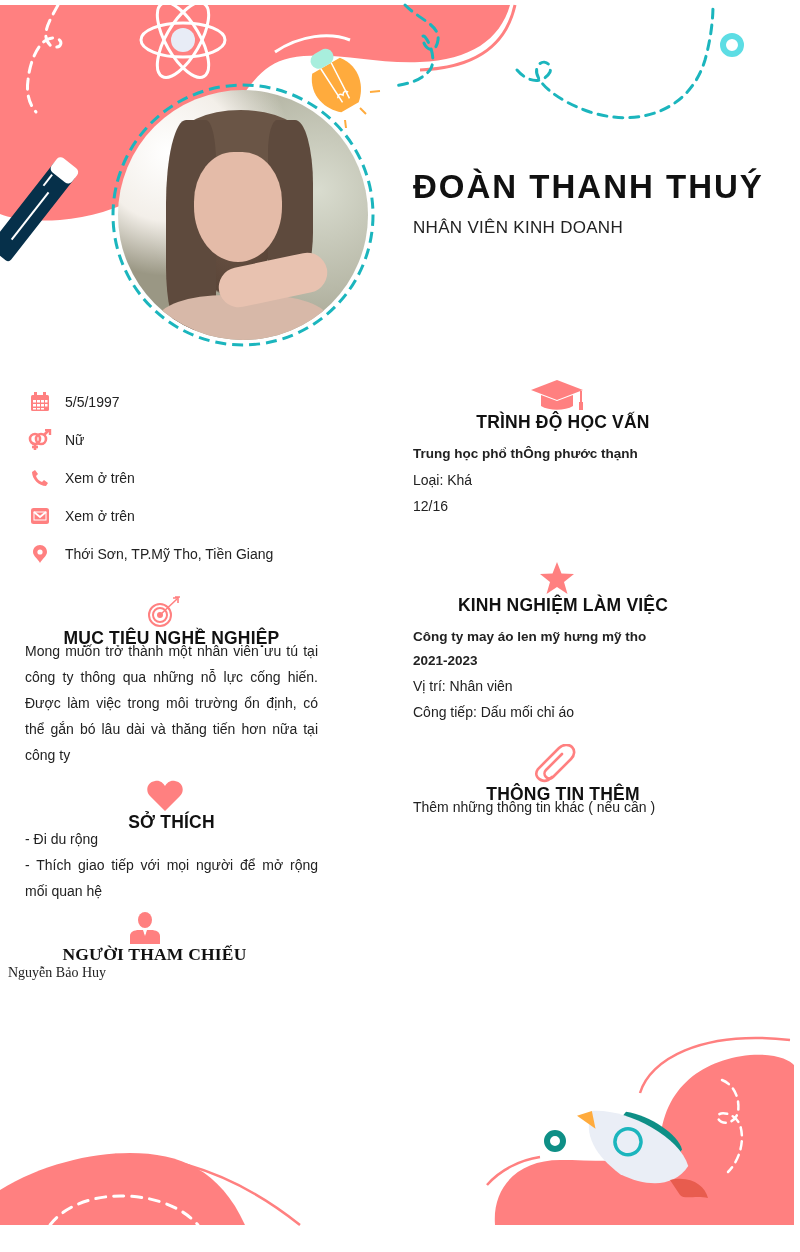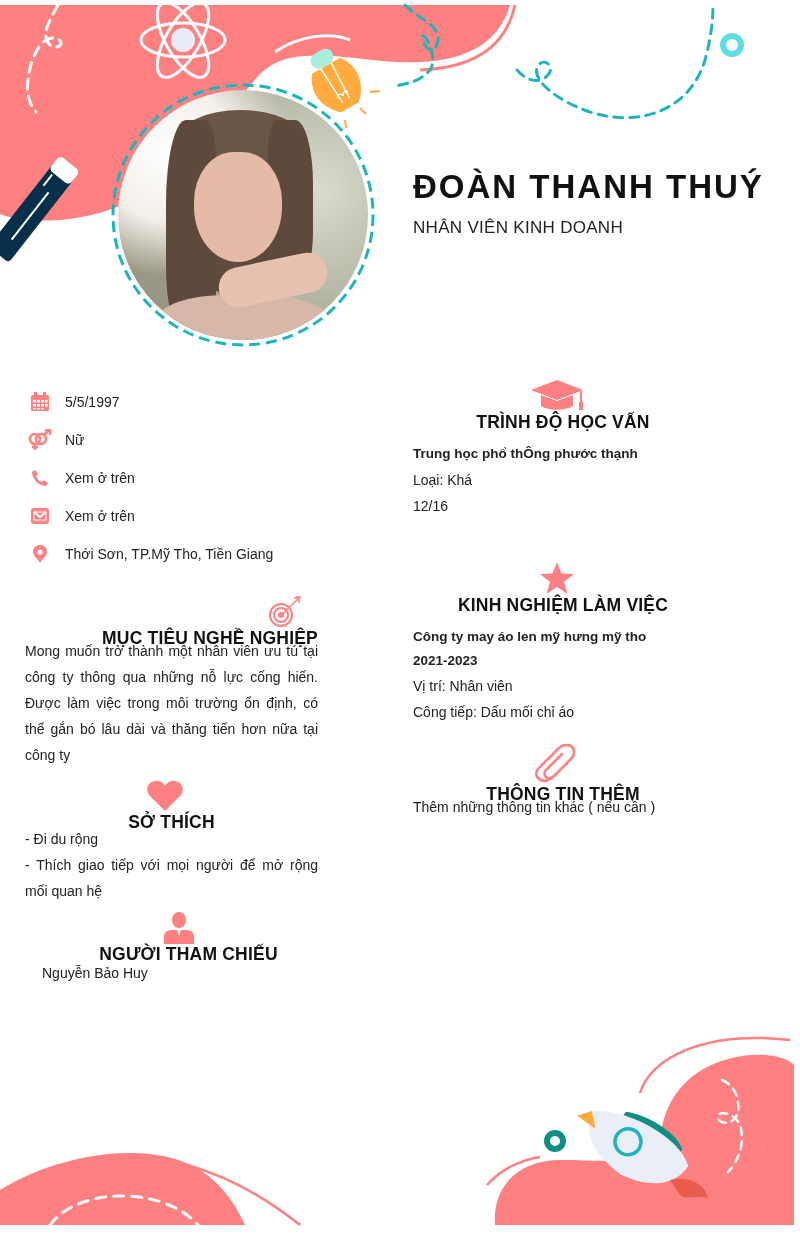--- a/index.html
+++ b/index.html
@@ -180,21 +180,21 @@
       <svg width="14" height="18" viewBox="0 0 14 18">
           <path d="M7,0 C11,0 14,3 14,7 C14,11 9,14 7,18 C5,14 0,11 0,7 C0,3 3,0 7,0 Z" fill="#ff8080"></path>
           <circle cx="7" cy="7" r="2.6" fill="#fff"></circle>
         </svg>
     </span>
     <span class="txt">Thới Sơn, TP.Mỹ Tho, Tiền Giang</span>
   </div>
 </div>
 
 <div class="section" style="left:25px; top:596px; width:293px;">
-  <div class="sec-head" style="height:36px;align-items:flex-end;">
+  <div class="sec-head" style="height:36px;">
     <span class="ico" style="width:50px; justify-content:flex-start;">
       <svg width="34" height="32" viewBox="0 0 34 32">
           <circle cx="13" cy="19" r="11" fill="none" stroke="#ff8080" stroke-width="2"></circle>
           <circle cx="13" cy="19" r="7" fill="none" stroke="#ff8080" stroke-width="2"></circle>
           <circle cx="13" cy="19" r="3" fill="#ff8080"></circle>
           <line x1="13" y1="19" x2="30" y2="3" stroke="#ff8080" stroke-width="1.6"></line>
           <path d="M26,2 L31,2 L31,7 M28,1 L33,1" stroke="#ff8080" stroke-width="1.6" fill="none"></path>
         </svg>
     </span>
     <span class="sec-title">MỤC TIÊU NGHỀ NGHIỆP</span>
@@ -210,21 +210,21 @@
         </svg>
     </span>
     <span class="sec-title">SỞ THÍCH</span>
   </div>
   <div style="margin-top:6px;">
     <p class="body-text">- Đi du rộng</p>
     <p class="body-text justify">- Thích giao tiếp với mọi người để mở rộng mối quan hệ</p>
   </div>
 </div>
 
-<div class="section" style="left:42px; top:912px; width:293px;">
+<div class="section" style="left:8px; top:912px; width:293px;font-family:Liberation Serif, serif;">
   <div class="sec-head" style="height:40px;">
     <span class="ico" style="width:50px; justify-content:flex-start;">
       <svg width="30" height="32" viewBox="0 0 30 32">
           <ellipse cx="15" cy="8" rx="7" ry="8" fill="#ff8080"></ellipse>
           <path d="M0,32 L0,24 C0,20 4,18 9,18 L13,18 L15,24 L17,18 L21,18 C26,18 30,20 30,24 L30,32 Z" fill="#ff8080"></path>
           <path d="M14,18 L16,18 L15.6,22 L14.4,22 Z" fill="#fff"></path>
         </svg>
     </span>
     <span class="sec-title">NGƯỜI THAM CHIẾU</span>
   </div>

